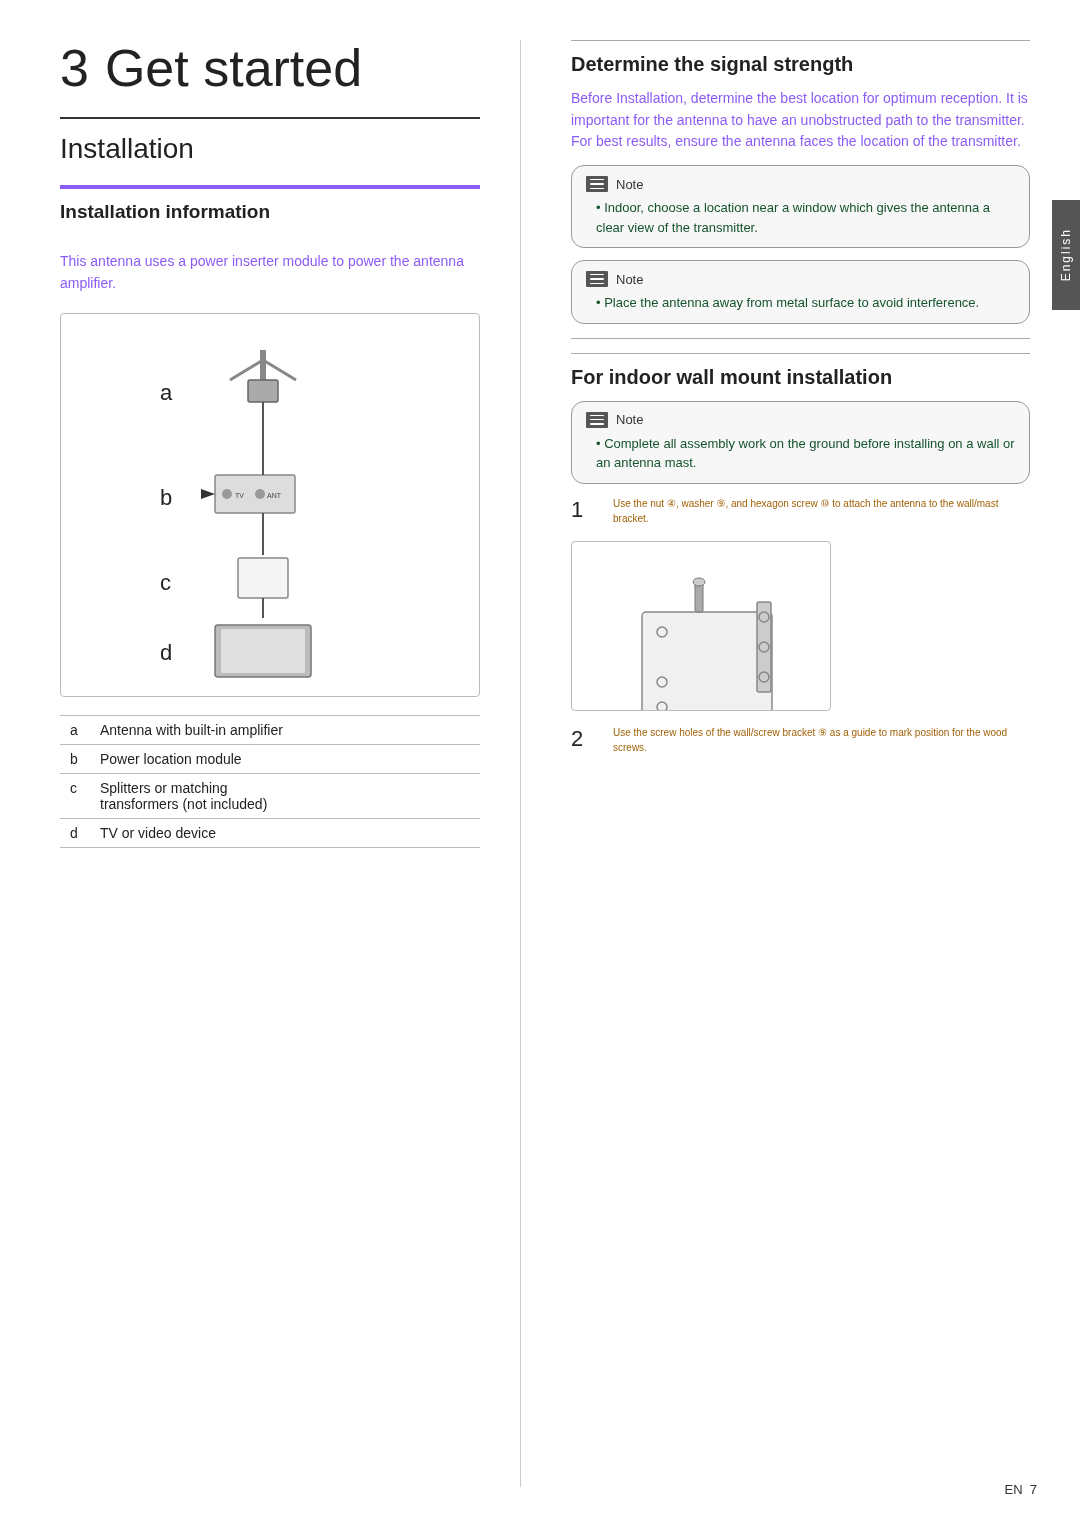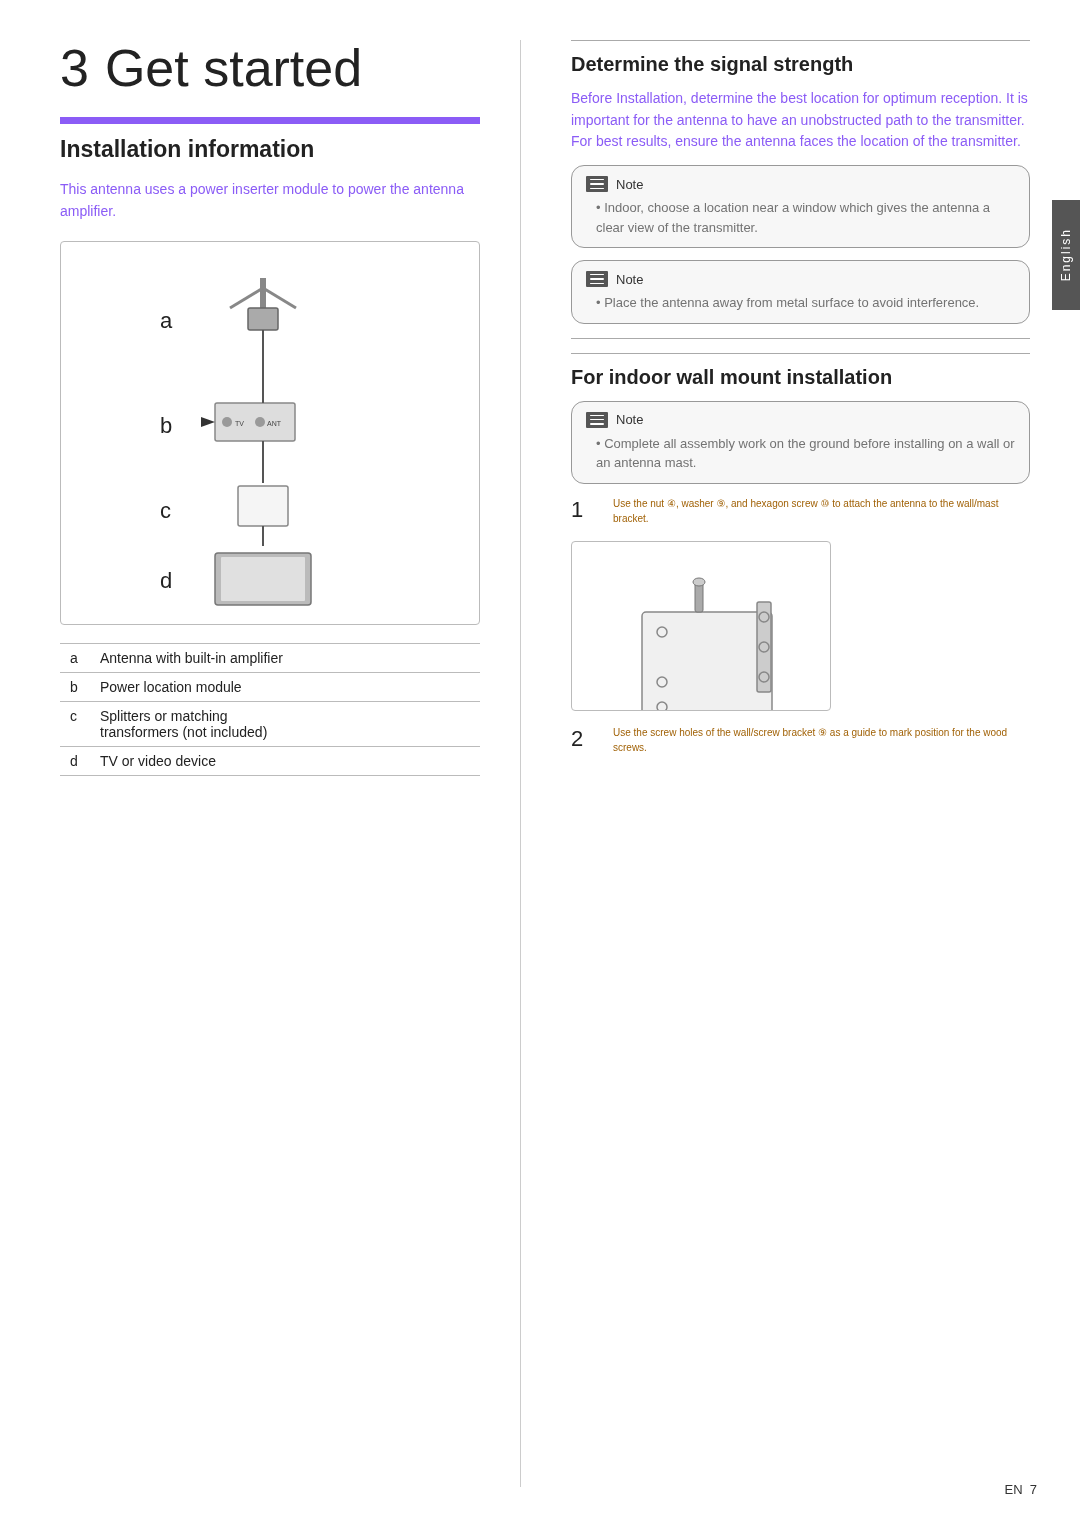--- a/index.html
+++ b/index.html
@@ -72,26 +72,26 @@
     .section-heading {
       font-size: 28px;
       font-weight: 400;
       color: #222;
       border-top: 2px solid #333;
       padding-top: 14px;
       margin-bottom: 20px;
     }
     
     .subsection-heading {
-      font-size: 23px;
+      font-size: 19px;
       font-weight: 700;
       color: #222;
-      border-top: 7px solid #8b5cf6;
+      border-top: 4px solid #8b5cf6;
       padding-top: 12px;
-      margin-bottom: 16px;
+      margin-bottom: 28px;
     }
     .body-text {
       font-size: 14px;
       line-height: 1.55;
       color: #8b5cf6;
       margin-bottom: 10px;
     }
     
     .diagram-box {
       border: 1px solid #bbb;
@@ -154,21 +154,21 @@
       border-radius: 1px;
     }
     .note-label {
       font-size: 13px;
       font-weight: 400;
       color: #333;
     }
     .note-text {
       font-size: 13px;
       line-height: 1.5;
-      color: #737373;
+      color: #14532d;
       padding-left: 10px;
     }
     .bullet-item::before {
       content: "• ";
     }
     
     .step {
       display: flex;
       align-items: flex-start;
       margin-bottom: 14px;
@@ -235,20 +235,21 @@
   </div>
 
   <div class="content">
 
     <div class="left-col">
 
       <h1 class="chapter-heading">
         <span class="chapter-number">3</span><span>Get started</span>
       </h1>
 
+      <h2 class="section-heading">Installation</h2>
 
       <h3 class="subsection-heading">Installation information</h3>
 
       <p class="body-text">This antenna uses a power inserter module to power the antenna amplifier.</p>
 
       <div class="diagram-box">
         <svg width="260" height="350" viewBox="0 0 260 350">
 
           <text x="20" y="70" font-size="22" fill="#222" font-family="Arial">a</text>
 

